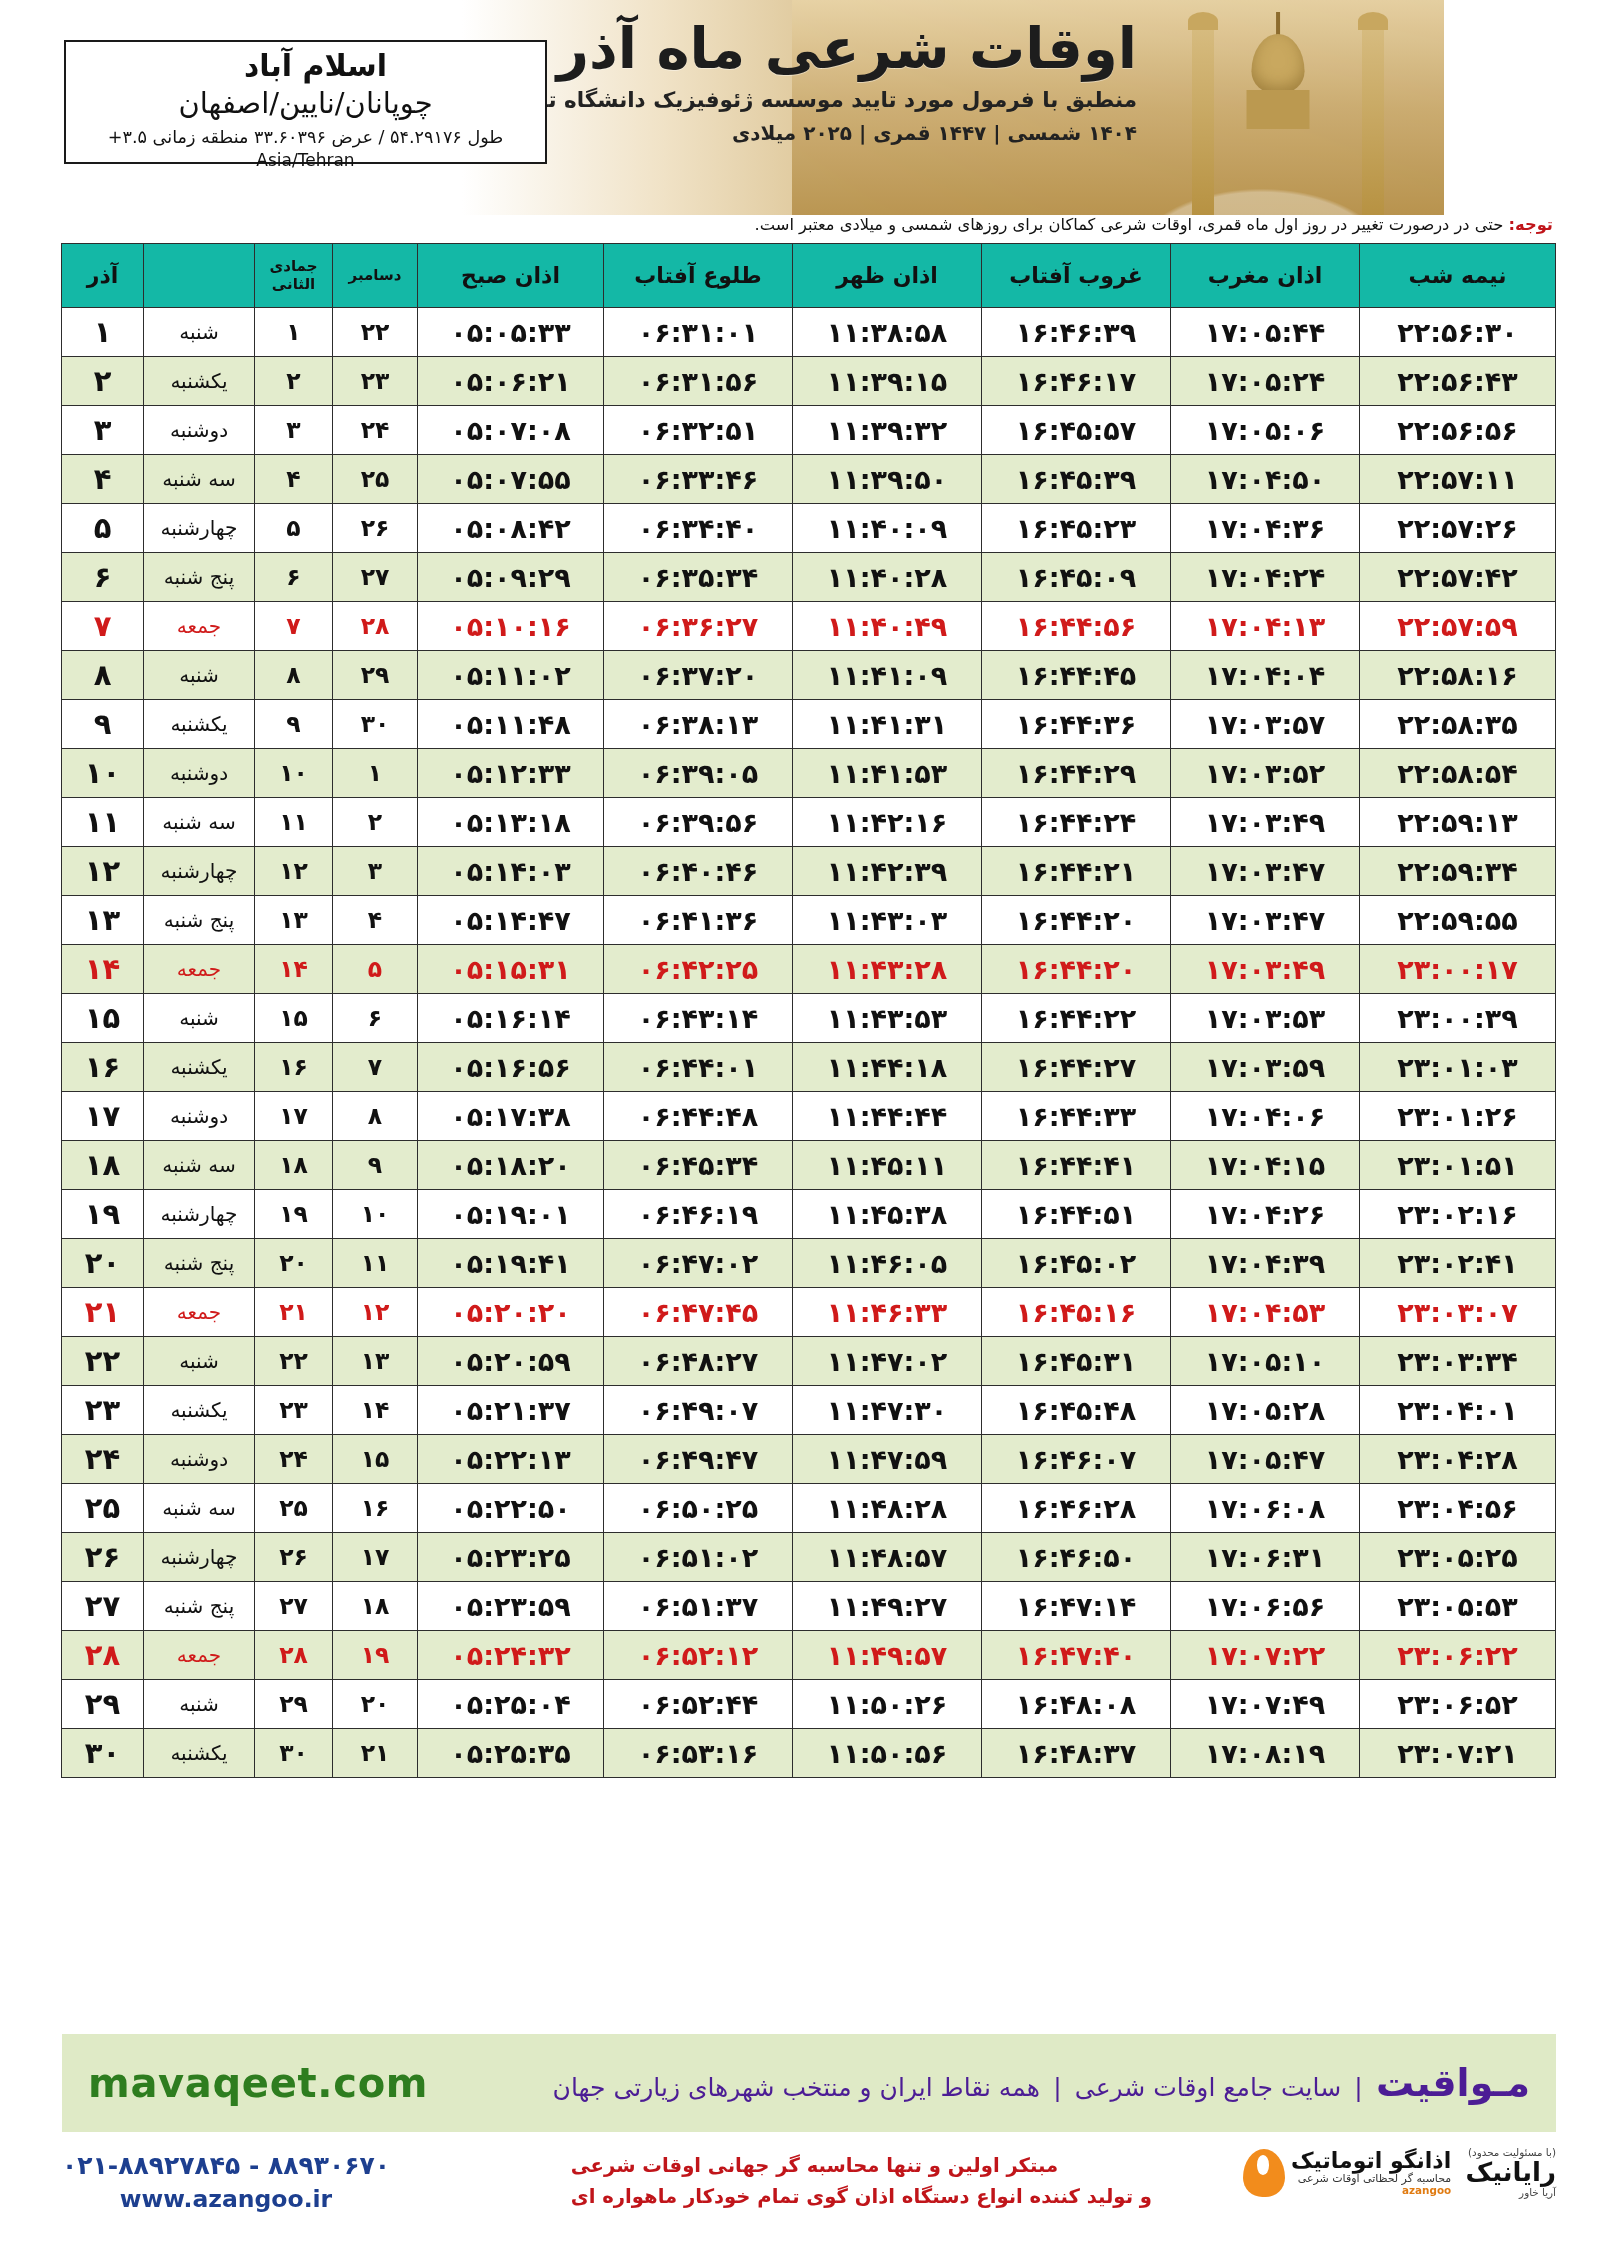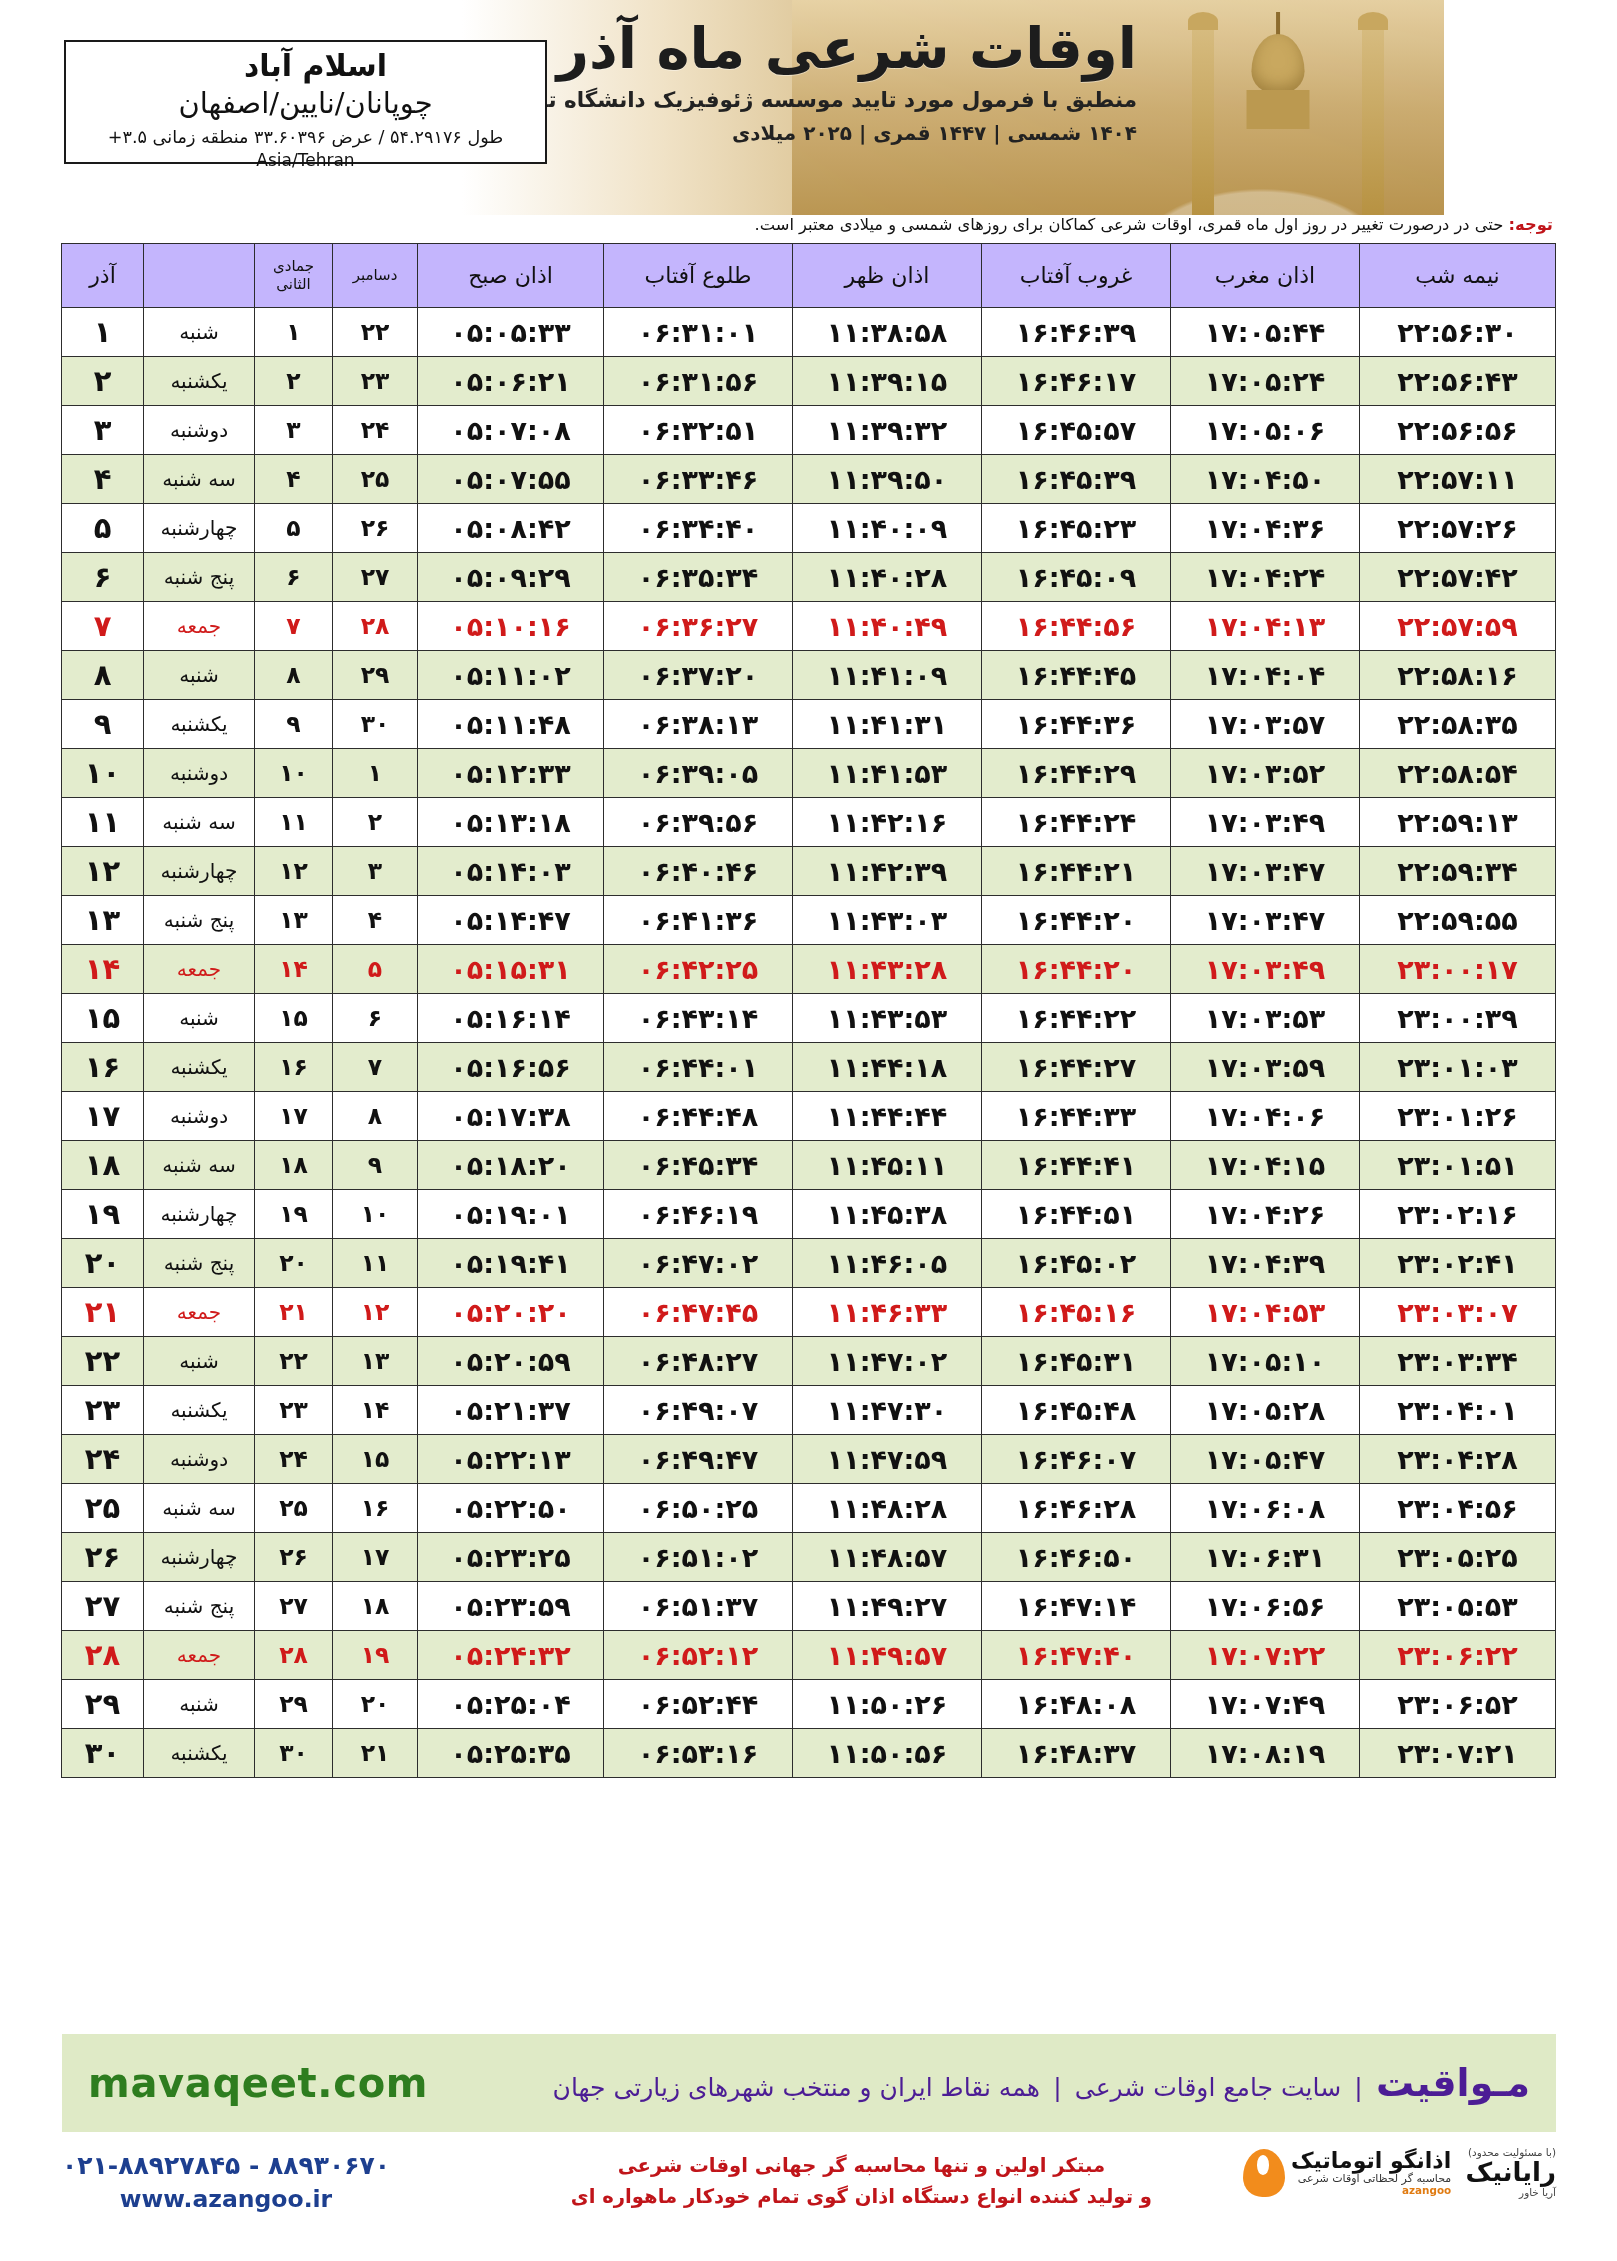--- a/index.html
+++ b/index.html
@@ -77,21 +77,21 @@
   .note{
     position:absolute;right:65px;top:215px;width:1494px;text-align:right;
     font-size:16.3px;color:#111;direction:rtl;
   }
   .note b{color:#c0151a;}
   
   .tbl-wrap{position:absolute;left:62px;top:243px;width:1494px;}
   table{border-collapse:collapse;width:1494px;direction:rtl;table-layout:fixed;}
   th,td{border:1.3px solid #2d2d2d;text-align:center;padding:0;}
   thead th{
-    background:#c4b5fd;color:#111;font-weight:normal;height:63px;
+    background:#14b8a6;color:#111;font-weight:bold;height:63px;
     font-size:22px;position:relative;
   }
   thead th.small{font-size:15px;line-height:1.15;}
   tbody td{height:48px;font-size:27px;color:#111;font-weight:bold;}
   tbody tr:nth-child(odd) td{background:#ffffff;}
   tbody tr:nth-child(even) td{background:#e3eccd;}
   td.day-fa{font-size:29px;}
   td.weekday{font-size:20px;font-weight:normal;}
   td.g1,td.g2{font-size:23.5px;}
   .friday td{color:#d01a1a;}
@@ -136,21 +136,21 @@
     content:"";position:absolute;left:14.4px;top:6.5px;width:11.7px;height:19.6px;background:#fff;border-radius:50%;
   }
   .logo-azan .txt{text-align:right;line-height:1.1;}
   .logo-azan .t1{font-size:22px;font-weight:bold;color:#111;}
   .logo-azan .t2{font-size:11px;color:#333;}
   .logo-azan .t3{font-size:10.4px;color:#e07b12;font-weight:bold;}
   .logo-raya{text-align:right;line-height:1.1;}
   .logo-raya .r1{font-size:26px;font-weight:bold;color:#111;}
   .logo-raya .r2{font-size:10.4px;color:#444;}
   .foot-mid{
-    position:absolute;right:404px;top:6.5px;text-align:center;direction:rtl;
+    position:absolute;right:404px;top:6.5px;text-align:left;direction:rtl;
     font-size:19.6px;color:#c0151a;font-weight:bold;line-height:1.6;
   }
   .foot-left{
     position:absolute;left:0;top:7.8px;text-align:left;direction:ltr;
   }
   .foot-left .ph{font-size:25px;font-weight:bold;color:#1d3f8f;letter-spacing:0.7px;}
   .foot-left .web{font-size:23.5px;font-weight:bold;color:#1d3f8f;margin-top:5.2px;text-align:center;}
 </style>
 </head>
 <body>

